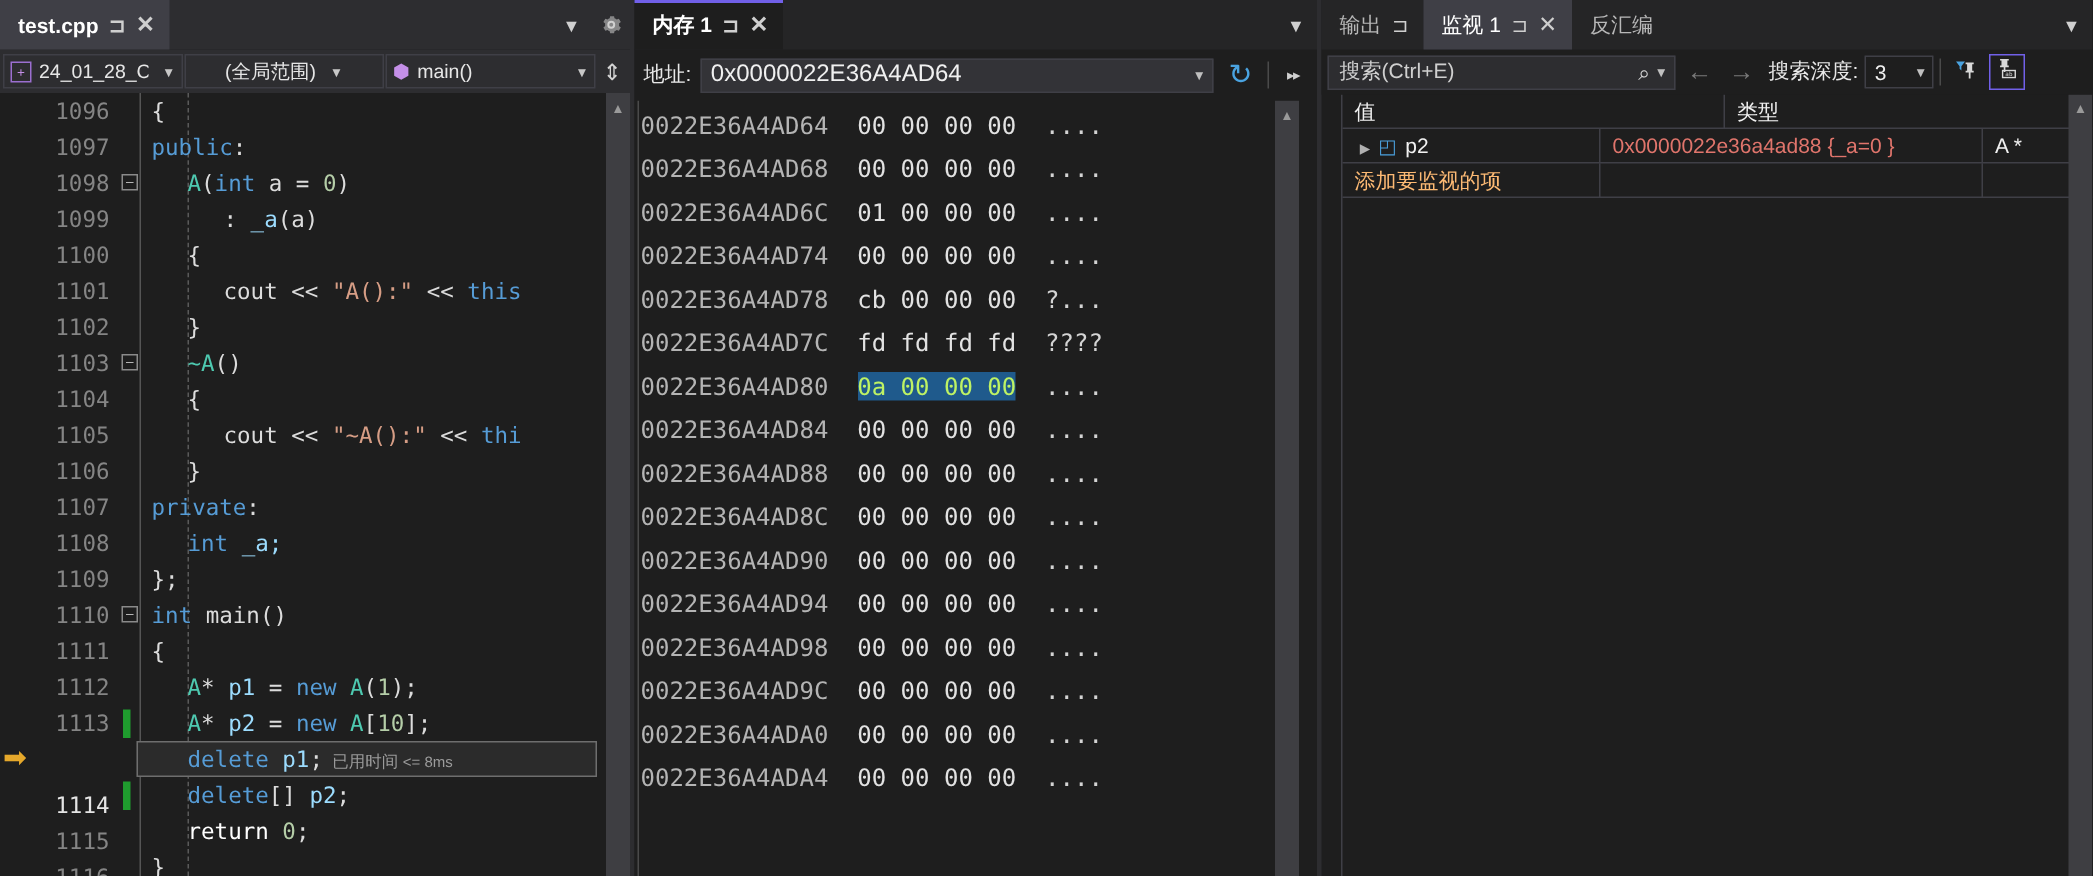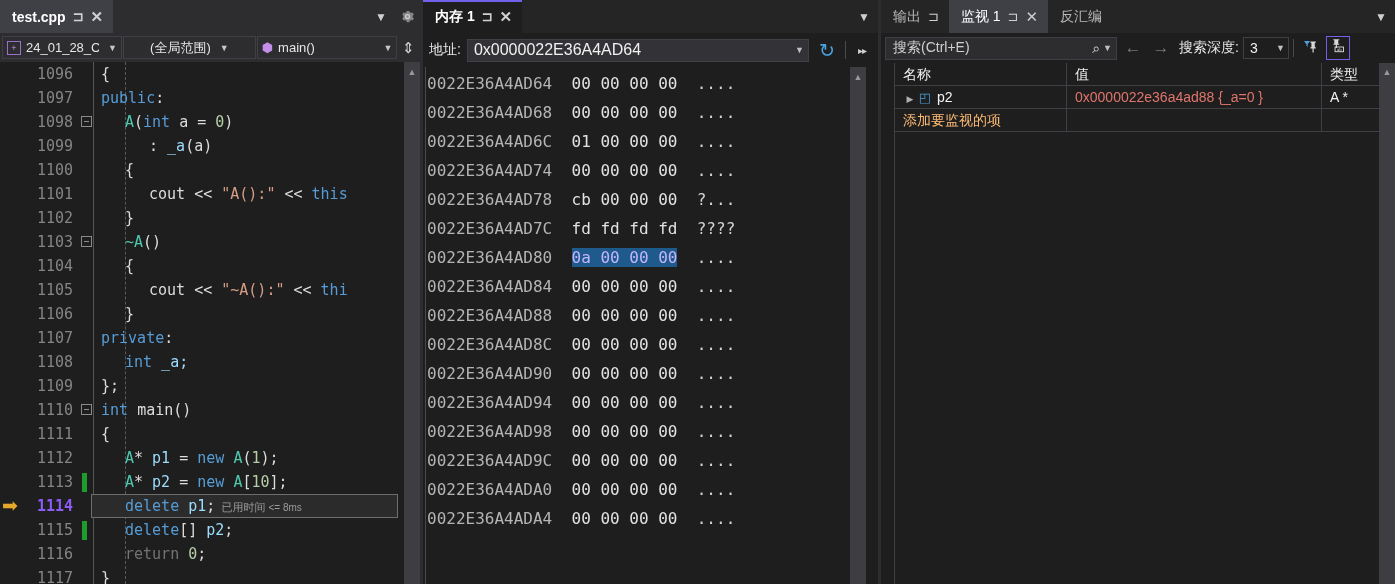--- a/index.html
+++ b/index.html
@@ -50,41 +50,41 @@
   .split-icon { width: 20px; text-align: center; color: #d4d4d4; font-size: 15px; }
 
   .code-area { flex: 1; position: relative; overflow: hidden; background: #1e1e1e; display: flex; }
   .gutter-arrow { width: 24px; position: relative; background: #1e1e1e; }
   .linenos { width: 55px; text-align: right; padding-right: 6px; background: #1e1e1e; }
   .bpcol { width: 12px; position: relative; }
   .codecol { flex: 1; position: relative; }
 
   .code-row { height: 24px; line-height: 24px; font-family: "DejaVu Sans Mono", monospace; font-size: 15px; white-space: pre; }
   .ln { color: #858585; }
-  .ln.cur { color: #8b5cf6; font-weight: bold; }
+  .ln.cur { color: #e5e5e5; font-weight: normal; margin-top: 31px; }
   .bp-green { position: absolute; left: 3px; width: 5px; height: 19px; background: #1f9c2e; top: 2px; }
   .cur-arrow {
     position: absolute; left: 2px; color: #e5a82b; font-size: 19px; line-height: 1;
   }
   .fold {
     position: absolute; left: -10px; top: 6px; width: 11px; height: 11px;
     border: 1px solid #8a8a8a; color: #c8c8c8; font-size: 9px; line-height: 9px; text-align: center;
   }
   .vline { position: absolute; top: 0; bottom: 0; width: 1px; background: #555; }
   .dashline { position: absolute; top: 0; bottom: 0; border-left: 1px dashed #5a5a5a; }
   .cur-line-box {
     position: absolute; left: 0; right: 22px; height: 24px;
     border: 1px solid #6e6e6e; background: #2b2b2b;
   }
   .elapsed { color: #9b9b9b; font-size: 11px; font-family: "Liberation Sans", sans-serif; }
   .elapsed .ms { font-size: 10px; }
 
   
   .k   { color: #569cd6; }  
-  .kp  { color: #737373; }  
+  .kp  { color: #ffffff; }  
   .typ { color: #4ec9b0; }  
   .str { color: #d69d85; }  
   .pln { color: #dcdcdc; }  
   .var { color: #9cdcfe; }  
   .num { color: #b5cea8; }
 
   .edit-scroll {
     position: absolute; right: 0; top: 0; width: 16px; bottom: 0; background: #3e3e42;
   }
   .edit-scroll .up { text-align: center; color: #9a9a9a; font-size: 9px; padding-top: 5px; }
@@ -106,21 +106,21 @@
   .refresh { color: #4aa3e0; font-size: 19px; width: 24px; text-align: center; line-height: 1; }
   .tb-sep { width: 1px; height: 18px; background: #4a4a4a; }
   .dots { color: #d0d0d0; font-size: 10px; letter-spacing: -1px; width: 20px; text-align: center; }
 
   .mem-body { flex: 1; position: relative; overflow: hidden; background: #1e1e1e; }
   .mem-row {
     height: 29px; line-height: 29px; font-family: "DejaVu Sans Mono", monospace;
     font-size: 16px; color: #b4b4b4; white-space: pre; padding-left: 4px;
   }
   .mem-row .hex { color: #e2e2e2; }
-  .mem-row .hex.sel { background: #1f5a8c; color: #c4b5fd; }
+  .mem-row .hex.sel { background: #1f5a8c; color: #bef264; }
   .mem-row .asc { color: #d4d4d4; }
   .mem-vline { position: absolute; left: 2px; top: 0; bottom: 0; width: 1px; background: #4a4a4a; }
   .mem-scroll { position: absolute; right: 12px; top: 0; bottom: 0; width: 16px; background: #3e3e42; }
   .mem-scroll .up { text-align: center; color: #9a9a9a; font-size: 9px; padding-top: 5px; }
 
   
   .watch-pane { flex: 1; height: 584px; background: #1e1e1e; display: flex; flex-direction: column; border-left: 3px solid #2d2d30; }
   .watch-tabstrip { background: #252526; }
   .watch-tabstrip .tab.active { background: #3f3f46; color: #ffffff; }
   .watch-tabstrip .spacer { flex: 1; }
@@ -363,21 +363,20 @@
           <rect x="5.4" y="9.6" width="9" height="5" fill="none" stroke="#d8d8d8" stroke-width="1"></rect>
           <text x="9.9" y="13.6" font-size="4.2" fill="#d8d8d8" text-anchor="middle" font-family="DejaVu Sans Mono, monospace">ab</text>
         </svg>
       </div>
     </div>
 
     <div class="watch-grid">
       <div class="left-rail"></div>
       <div style="padding-left:14px;" id="watchrows">
           <div class="wrow head">
-            <div class="wcell name">名称</div>
             <div class="wcell value">值</div>
             <div class="wcell type">类型</div>
           </div>
           <div class="wrow item">
             <div class="wcell name"><span class="expander">▶</span><span class="cube">◰</span><span> p2</span></div>
             <div class="wcell value">0x0000022e36a4ad88 {_a=0 }</div>
             <div class="wcell type">A *</div>
           </div>
           <div class="wrow item placeholder-row">
             <div class="wcell name">添加要监视的项</div>

